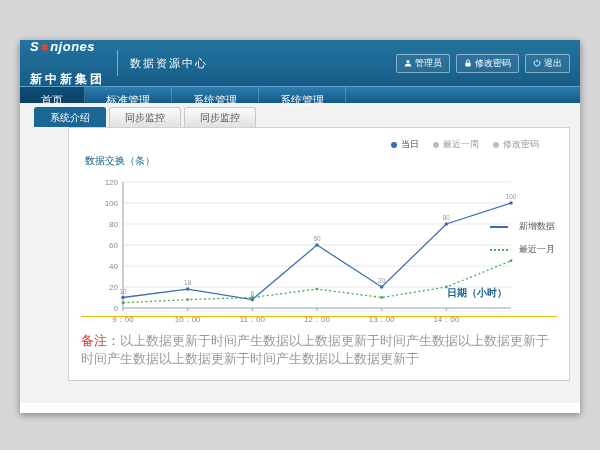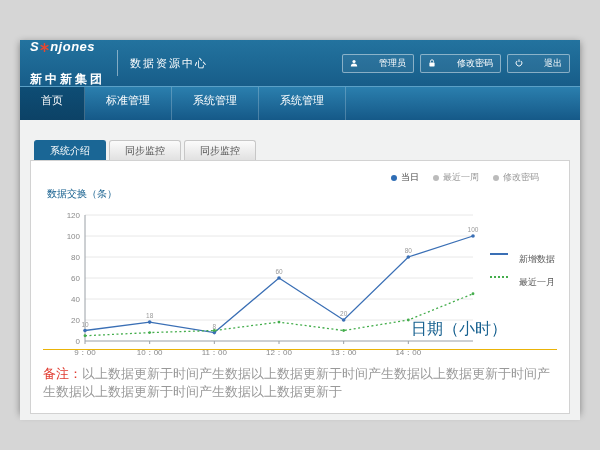--- a/index.html
+++ b/index.html
@@ -14,56 +14,56 @@
             display:flex; align-items:center; padding:0 10px; color:#fff; }
   .logo { display:flex; flex-direction:column; line-height:1.1; }
   .logo-word { font-size:13px; font-weight:bold; font-style:italic; letter-spacing:.5px;
                display:flex; align-items:center; }
   .logo-word svg { margin:0 1px; }
   .logo-sub { font-size:12px; font-weight:bold; letter-spacing:3px; margin-top:18px; }
   .hdr-divider { width:1px; height:26px; background:rgba(255,255,255,.45); margin:0 12px; }
   .app-title { font-size:11px; letter-spacing:2px; }
   .hdr-spacer { flex:1; }
   .hdr-btns { display:flex; gap:6px; }
-  .hdr-btn { display:flex; align-items:center; gap:21px; font-size:9px; color:#fff;
+  .hdr-btn { display:flex; align-items:center; gap:3px; font-size:9px; color:#fff;
              border:1px solid rgba(255,255,255,.45); border-radius:2px; padding:2px 7px;
              background:rgba(255,255,255,.06); cursor:pointer; }
 
   
-  .mainnav { height:34px; background:linear-gradient(180deg,#2b7fae,#155988);
+  .mainnav { height:17px; background:linear-gradient(180deg,#2b7fae,#155988);
              border-top:1px solid #5ba0c6; display:flex; color:#fff; font-size:11px; }
   .nav-item { line-height:26px; padding:0 21px; border-right:1px solid rgba(255,255,255,.22);
               cursor:pointer; }
   .nav-item.active { background:linear-gradient(180deg,#0e4d75,#0c4266); }
 
   
-  .content { height:300px; background:#f1f2f2; padding:20px 10px 0; }
+  .content { height:300px; background:#f1f2f2; padding:4px 10px 0; }
   .tabs { display:flex; gap:3px; margin-left:4px; height:20px; }
   .tab { line-height:19px; padding:0 15px; font-size:10px; color:#555; cursor:pointer;
          background:linear-gradient(180deg,#fbfbfb,#e1e1e1); border:1px solid #c7c7c7;
          border-bottom:none; border-radius:3px 3px 0 0; }
   .tab.active { background:#1a6695; color:#fff; border-color:#1a6695; }
 
-  .card { position:relative; background:#fff; border:1px solid #d2d2d2; height:254px; }
+  .card { position:relative; background:#fff; border:1px solid #d2d2d2; height:254px;margin-left:38px; }
 
   .filters { position:absolute; top:10px; right:30px; display:flex; gap:14px;
              font-size:9px; color:#999; }
   .filter { display:flex; align-items:center; gap:4px; cursor:pointer; }
   .filter .dot { width:6px; height:6px; border-radius:50%; background:#bbb; }
   .filter.active { color:#444; }
   .filter.active .dot { background:#2f6db5; }
 
   .y-title { position:absolute; left:16px; top:26px; font-size:10px; font-weight:normal; color:#16608f; }
-  .x-title { position:absolute; right:62px; top:158px; font-size:16px; font-weight:normal; color:#16608f; }
+  .x-title { position:absolute; right:62px; top:158px; font-size:10px; font-weight:bold; color:#16608f; }
 
   #chart-svg { position:absolute; left:22px; top:42px; }
 
   .series-legend { position:absolute; right:14px; top:92px; display:flex;
                    flex-direction:column; gap:10px; font-size:9px; color:#555; }
-  .series-entry { display:flex; gap:11px; }
+  .series-entry { display:flex; align-items:center; gap:11px; }
   .line-sample { width:18px; height:0; border-top:2px solid #000; }
 
   .footnote { position:absolute; left:12px; right:12px; top:188px; border-top:1px solid #eab308;
               padding-top:15px; text-align:left; font-size:13px; color:#999; }
   .footnote .label { color:#e03a2f; }
 </style>
 </head>
 <body>
 
 <div class="window">

